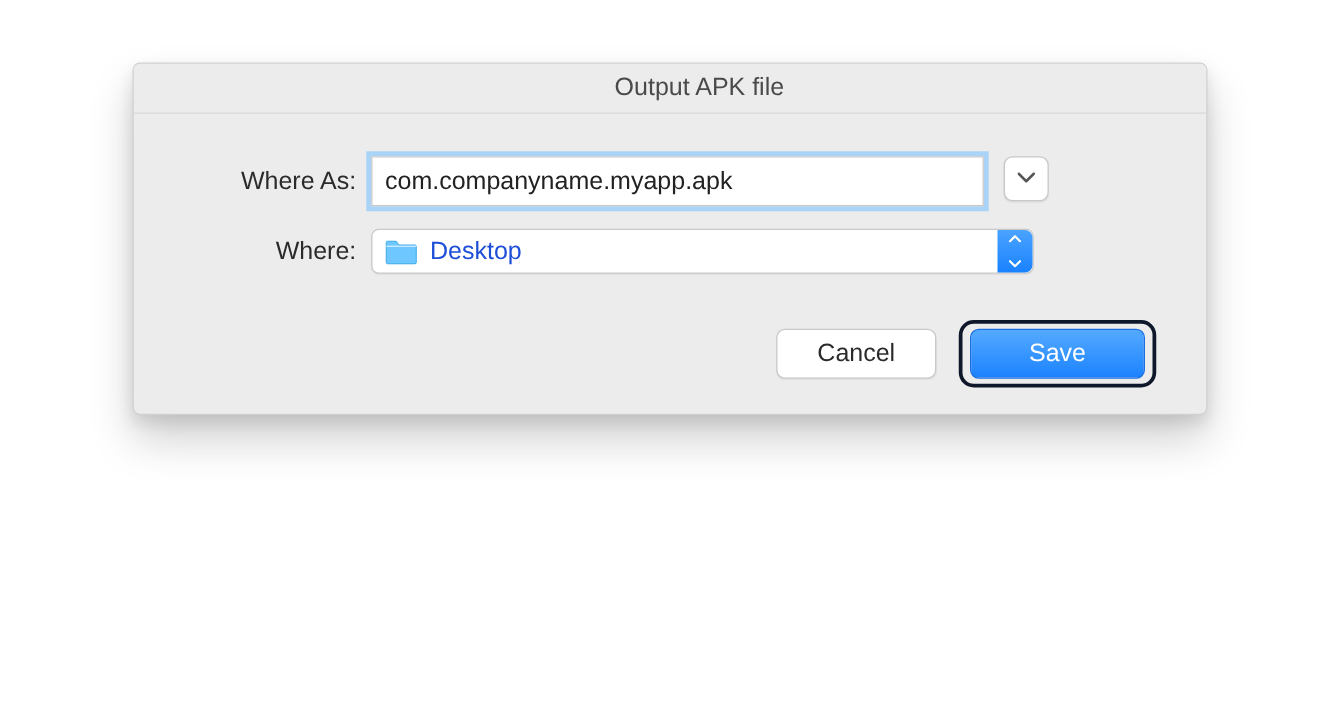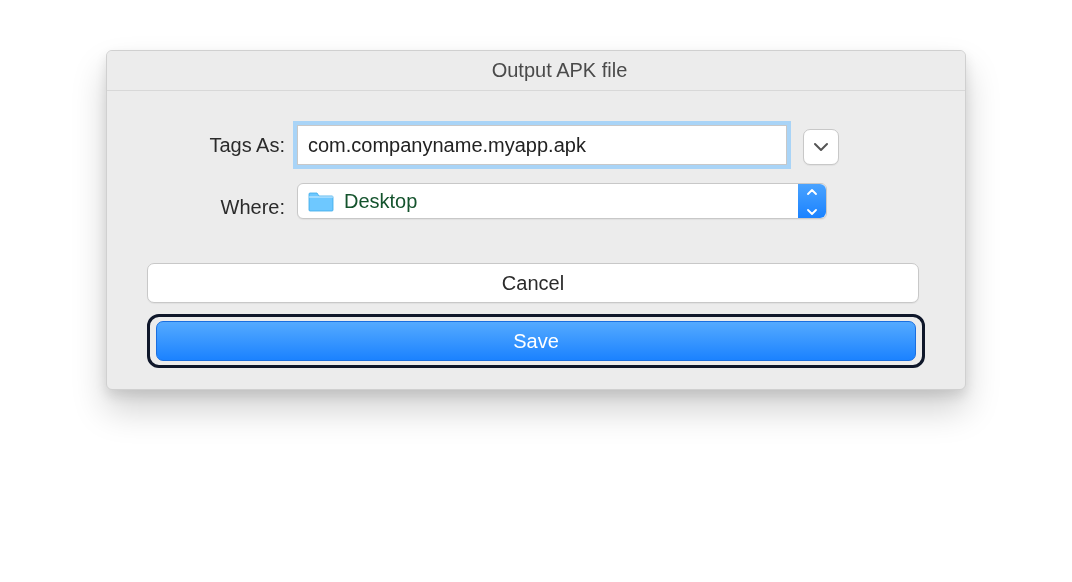--- a/index.html
+++ b/index.html
@@ -49,21 +49,21 @@
     }
     .form-label {
       width: 150px;
       text-align: right;
       font-size: 20px;
       color: #2b2b2b;
       padding-right: 12px;
     }
     .saveas-wrap {
       display: flex;
-      align-items: flex-end;
+      align-items: flex-start;
     }
     .saveas-input {
       width: 490px;
       height: 40px;
       font-size: 20px;
       padding: 4px 10px;
       border: 1px solid #c8c8c8;
       background: #ffffff;
       outline: none;
       box-shadow: 0 0 0 4px #a9d4f7;
@@ -117,21 +117,21 @@
       height: 22px;
       margin-right: 10px;
       position: relative;
     }
     .folder-icon svg {
       width: 26px;
       height: 22px;
     }
     .where-text {
       font-size: 20px;
-      color: #14532d;
+      color: #1d4ed8;
     }
     .stepper {
       position: absolute;
       right: 0;
       top: 0;
       width: 28px;
       height: 100%;
       background: linear-gradient(to bottom, #4aa3ff, #1a82ff);
       border-top-right-radius: 6px;
       border-bottom-right-radius: 6px;
@@ -144,21 +144,20 @@
       width: 10px;
       height: 6px;
     }
     .stepper .up { margin-bottom: 2px; }
     .button-row {
       display: flex;
       justify-content: flex-end;
       gap: 18px;
       margin-top: 44px;
       padding-right: 6px;
-      flex-direction: column;
     }
     .btn {
       min-width: 128px;
       height: 40px;
       border-radius: 7px;
       font-size: 20px;
       display: flex;
       align-items: center;
       justify-content: center;
       cursor: pointer;
@@ -186,35 +185,35 @@
 </head>
 <body>
 
 <div class="dialog">
   <div class="titlebar">
     <span class="titlebar-text">Output APK file</span>
   </div>
   <div class="content">
 
     <div class="form-row">
-      <div class="form-label">Tags As:</div>
+      <div class="form-label">Where As:</div>
       <div class="saveas-wrap">
         <input class="saveas-input" type="text" value="com.companyname.myapp.apk" style="">
         <div class="expand-btn">
           <span>
             <svg viewBox="0 0 14 10">
                 <polyline points="1,2 7,8 13,2" fill="none" stroke="#555" stroke-width="2" stroke-linecap="round" stroke-linejoin="round"></polyline>
               </svg>
           </span>
         </div>
       </div>
     </div>
 
 
-    <div class="form-row" style="margin-bottom:0;align-items:flex-end;">
+    <div class="form-row" style="margin-bottom:0;">
       <div class="form-label">Where:</div>
       <div class="where-select">
         <span class="folder-icon">
           <svg viewBox="0 0 26 22">
             <path d="M1 5 L1 20 Q1 21 2 21 L24 21 Q25 21 25 20 L25 7 Q25 6 24 6 L11 6 L9 3 L2 3 Q1 3 1 4 Z" fill="#6ec8ff" stroke="#3ba9e8" stroke-width="0.8"></path>
             <rect x="1" y="6.5" width="24" height="1" fill="#ffffff" opacity="0.7"></rect>
           </svg>
         </span>
         <span class="where-text">Desktop</span>
         <div class="stepper">

